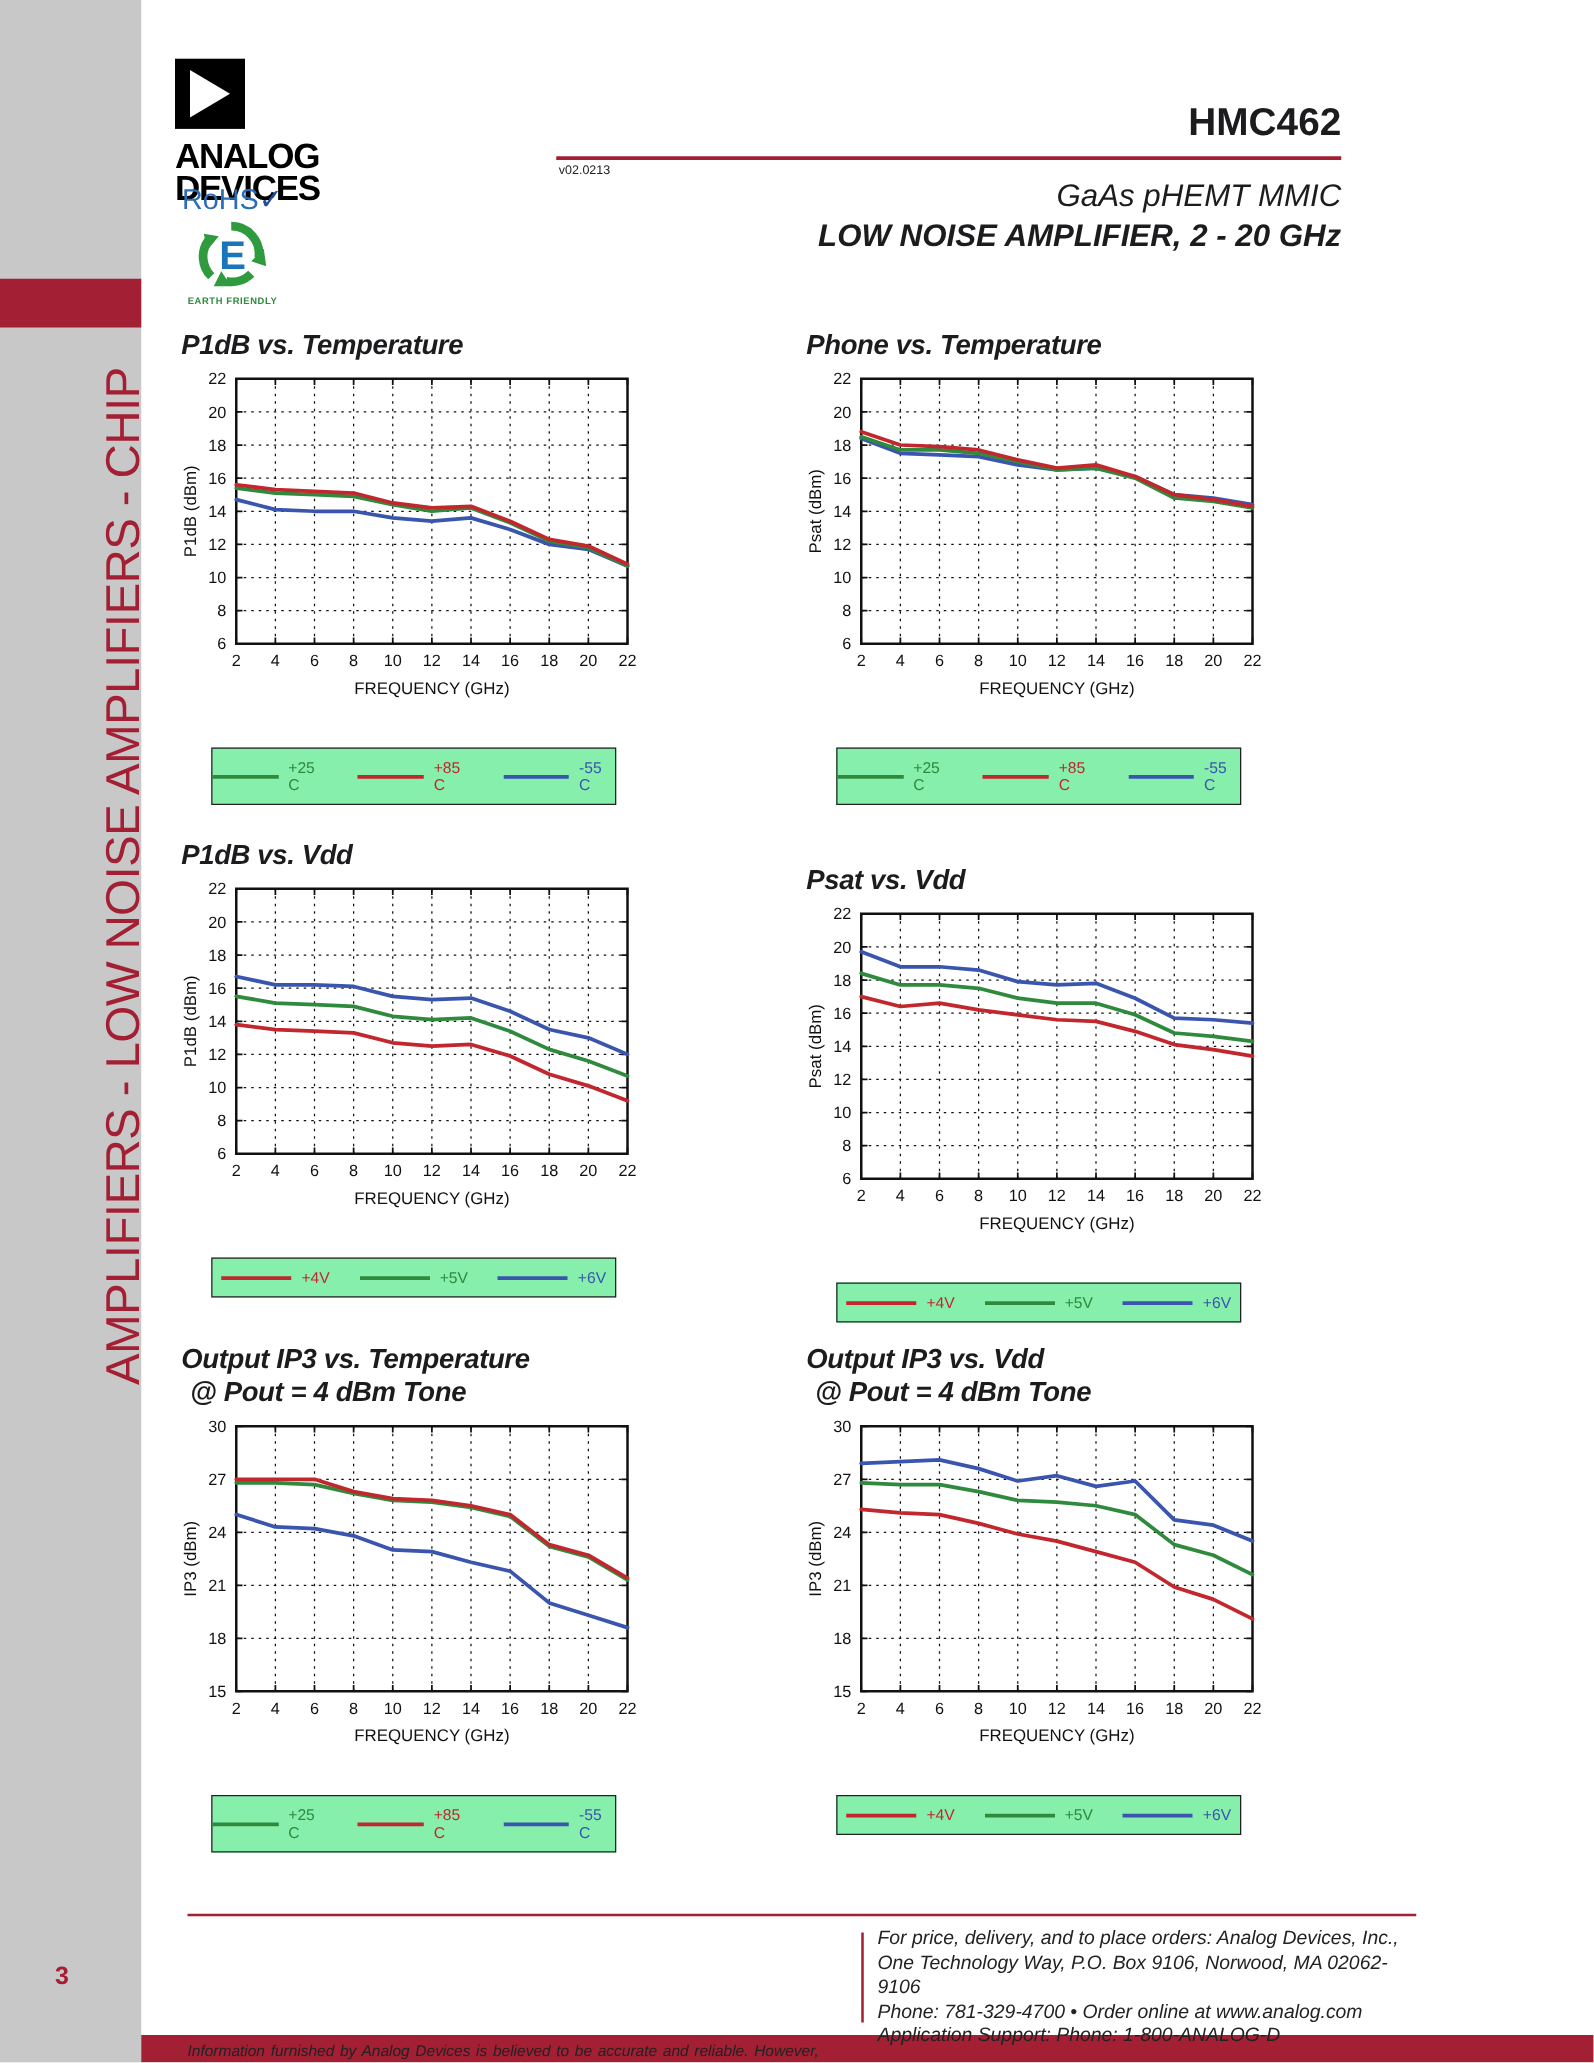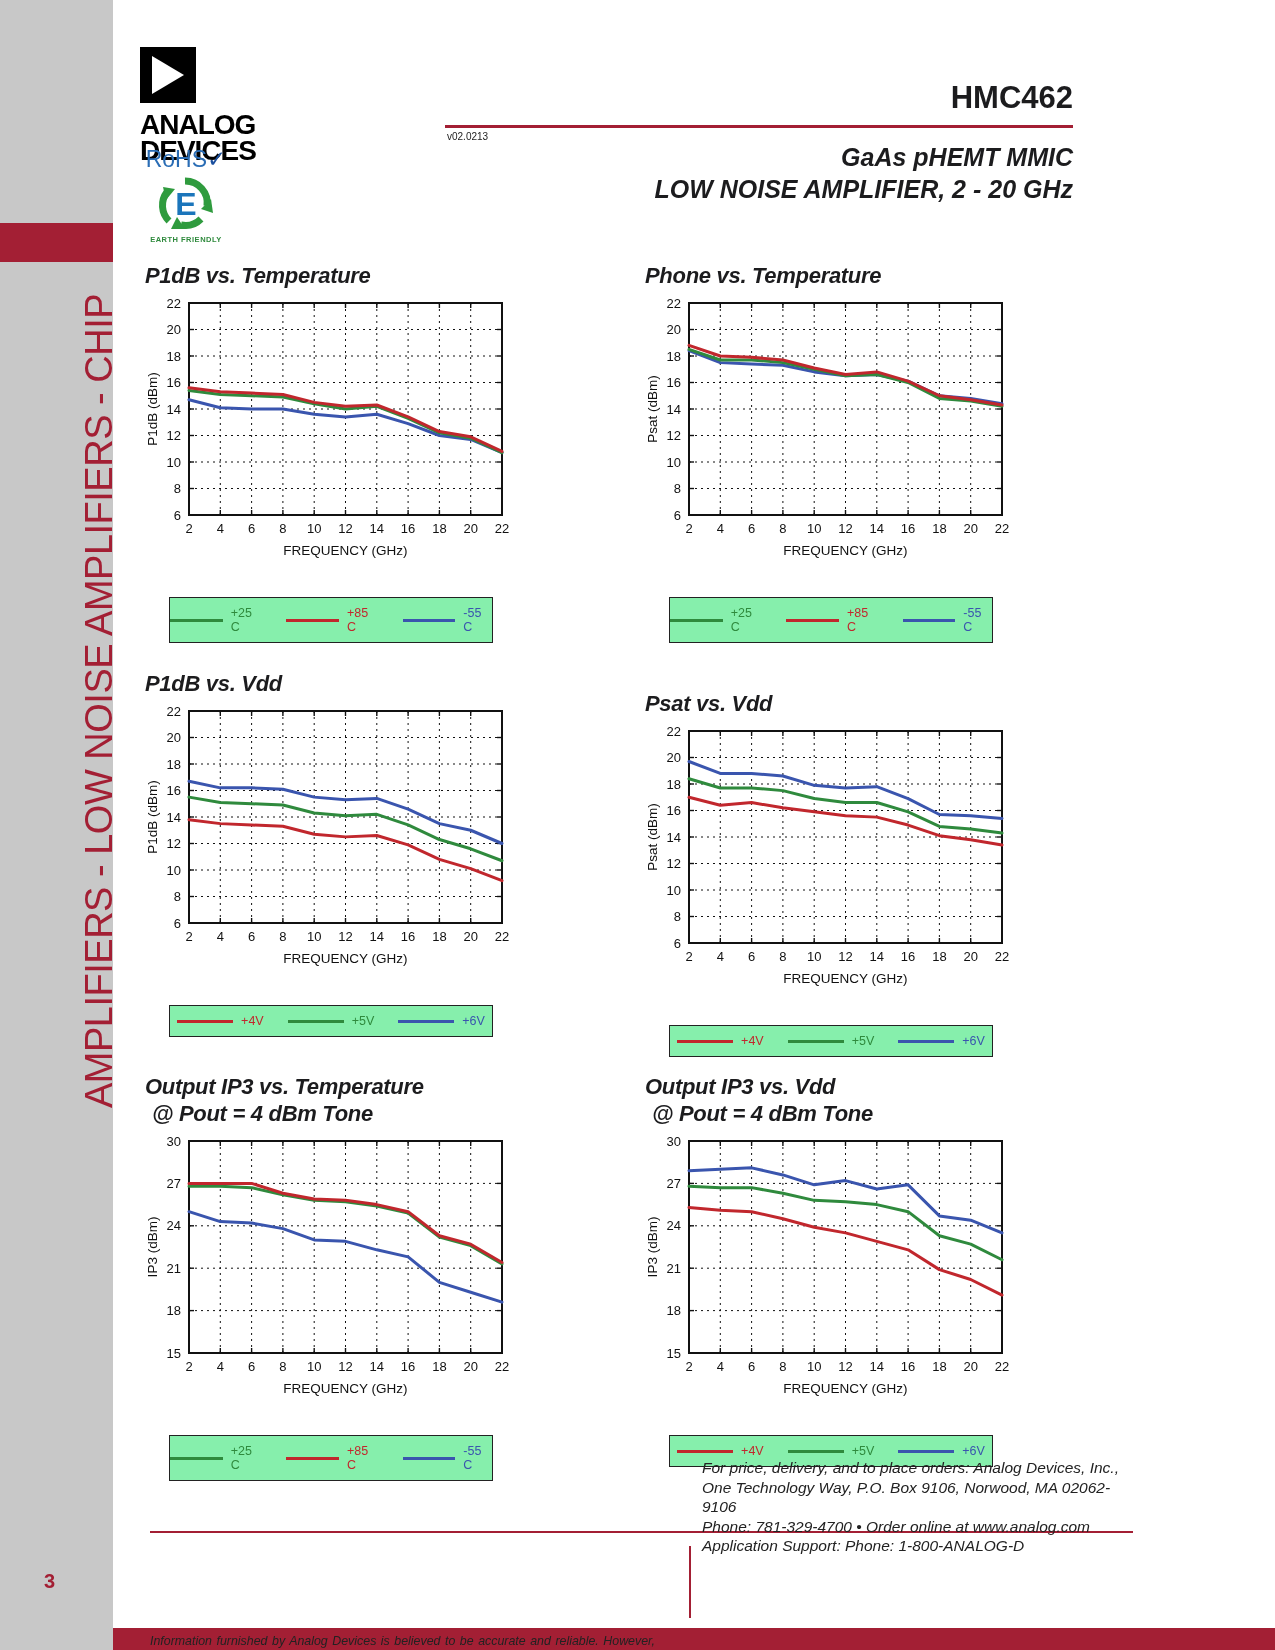--- a/index.html
+++ b/index.html
@@ -13,21 +13,21 @@
   .page-number{position:absolute;left:44px;top:1570px;font-size:20px;font-weight:bold;color:#a31f34;}
   .bottom-bar{position:absolute;left:113px;top:1628px;width:1162px;height:22px;background:#a31f34;}
   
   .logo{position:absolute;left:140px;top:47px;display:flex;align-items:flex-start;gap:9px;flex-direction:column;}
   .logo-mark{width:56px;height:56px;background:#000;position:relative;}
   .logo-mark svg{display:block;}
   .logo-text{font-weight:bold;font-size:28px;line-height:26px;letter-spacing:-1px;color:#000;}
   .part-number{position:absolute;right:202px;top:80px;font-size:31px;font-weight:bold;color:#1c1c1e;}
   .header-rule{position:absolute;left:445px;top:125px;width:628px;height:3px;background:#a31f34;}
   .version{position:absolute;left:447px;top:131px;font-size:10px;color:#222;}
-  .subtitle1{position:absolute;right:202px;top:143px;font-size:25px;font-weight:bold;font-style:italic;color:#1c1c1e;}
+  .subtitle1{position:absolute;right:202px;top:143px;font-size:25px;font-weight:normal;font-style:italic;color:#1c1c1e;}
   .subtitle2{position:absolute;right:202px;top:175px;font-size:25px;font-weight:bold;font-style:italic;color:#1c1c1e;}
   
   .rohs{position:absolute;left:140px;top:146px;width:92px;text-align:center;}
   .rohs-top{font-size:23px;font-weight:normal;color:#2a6db5;letter-spacing:0;text-align:center;}
   .rohs-check{color:#1b4f9e;}
   .rohs-earth{font-size:7.5px;font-weight:bold;color:#2f8a3d;letter-spacing:0.5px;margin-top:-2px;}
   
   .chart-block{position:absolute;width:372px;}
   .cb0{left:145px;top:262px;} .cb1{left:645px;top:262px;}
   .cb2{left:145px;top:670px;} .cb3{left:645px;top:690px;}
@@ -38,21 +38,21 @@
   .legend{border:1.3px solid #222;background:#86efac;width:322px;margin:34px auto 0 auto;
           display:flex;align-items:center;justify-content:center;gap:24px;padding:8px 0;}
   .legend-entry{display:flex;align-items:center;gap:8px;}
   .legend-line{display:inline-block;width:56px;height:3px;}
   .legend-label{font-size:12.5px;}
   
   .footer-rule{position:absolute;left:150px;top:1531px;width:983px;height:2px;background:#a31f34;}
   .footer-left{position:absolute;left:150px;top:1634px;width:505px;font-size:12.4px;font-style:italic;
                color:#222;text-align:justify;line-height:15.2px;}
   .footer-divider{position:absolute;left:689px;top:1546px;width:2px;height:72px;background:#a31f34;}
-  .footer-right{position:absolute;left:702px;top:1458px;width:440px;font-size:15.5px;font-style:italic;
+  .footer-right{position:absolute;left:702px;top:1541px;width:440px;font-size:15.5px;font-style:italic;
                 color:#222;line-height:19.5px;}
 </style>
 </head>
 <body>
 
 <div class="page">
 
   <div class="sidebar">
     <div class="sidebar-redblock"></div>
     <div class="sidebar-text">AMPLIFIERS - LOW NOISE AMPLIFIERS - CHIP</div>

